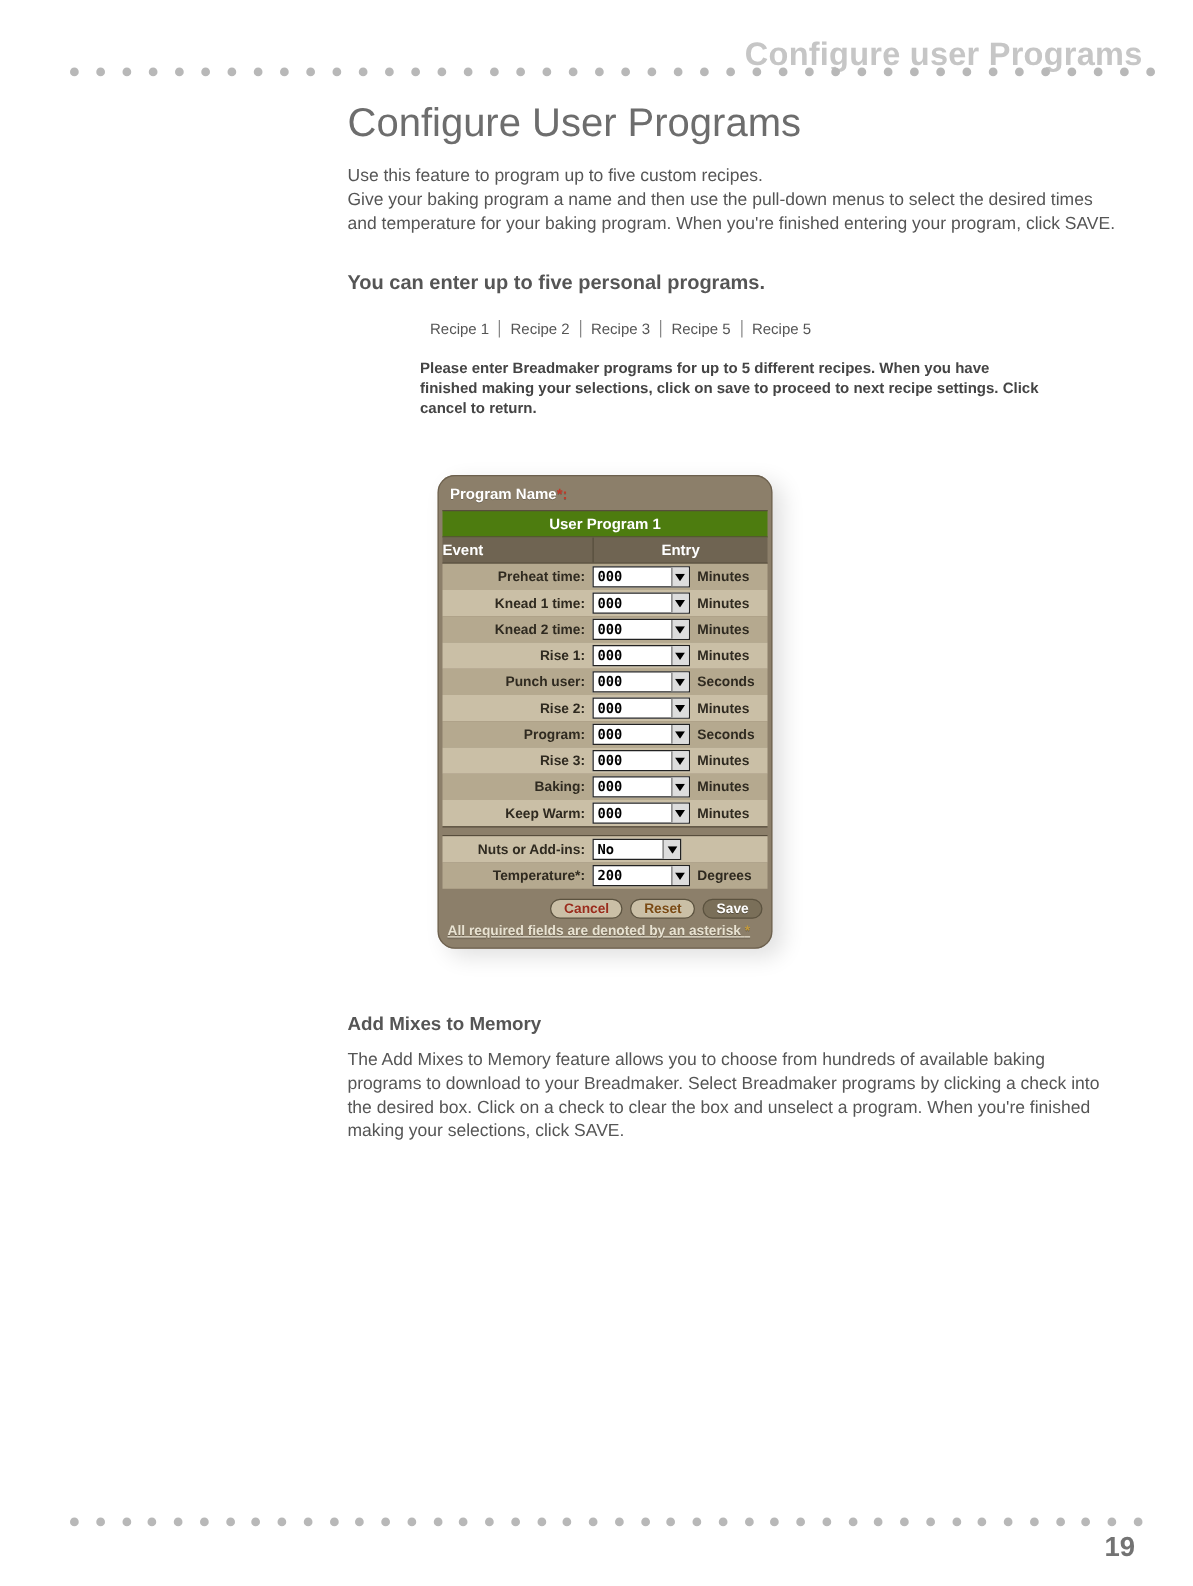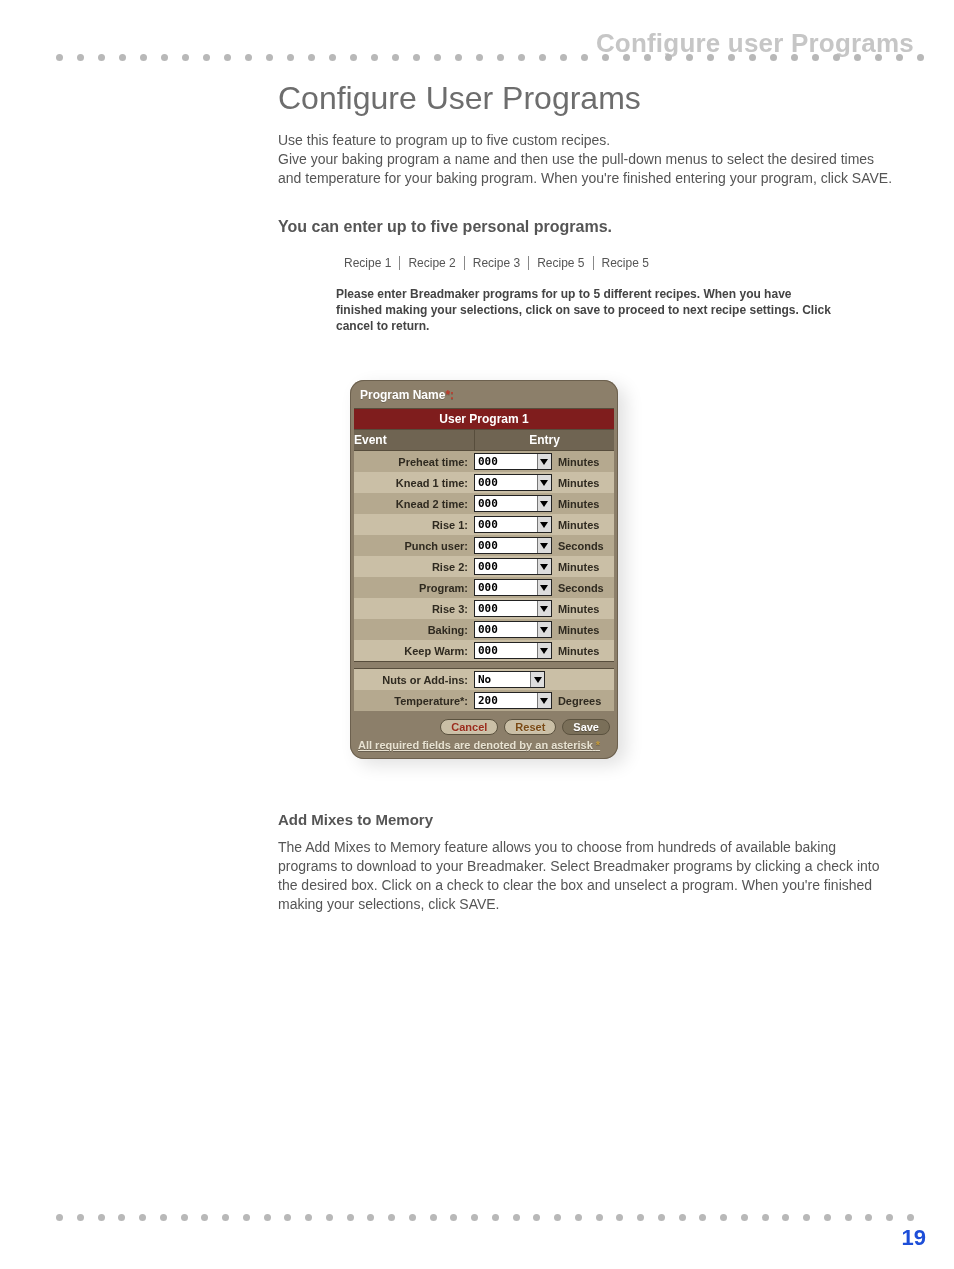--- a/index.html
+++ b/index.html
@@ -97,21 +97,21 @@
     color: #fff;
     font-family: Verdana, Geneva, sans-serif;
     font-size: 12px;
     font-weight: 700;
     padding: 4px 6px 6px;
     text-shadow: 0 1px 0 rgba(0,0,0,0.2);
   }
   .panel-title .asterisk { color: #c03a2a; }
 
   .panel-sub {
-    background: #7f1d1d;
+    background: #4d7c0f;
     color: #fff;
     font-family: Verdana, Geneva, sans-serif;
     font-size: 12px;
     font-weight: 700;
     text-align: center;
     padding: 3px 0;
     border-top: 1px solid #574d3c;
     border-bottom: 1px solid #574d3c;
   }
 
@@ -210,22 +210,22 @@
     bottom: 48px;
     left: 56px;
     right: 40px;
     display: flex;
     justify-content: space-between;
     align-items: center;
   }
   .footer-dots .dot { width: 7px; height: 7px; border-radius: 50%; background: #b8b8b8; }
   .page-num {
     position: absolute;
-    bottom: 18px; right: 28px;
-    font-size: 22px; font-weight: 700; color: #1d4ed8;
+    bottom: 18px; right: 46px;
+    font-size: 22px; font-weight: 700; color: #737373;
   }
 </style>
 </head>
 <body>
 
 <div class="header-title">Configure user Programs</div>
 <div class="header-dots" id="header-dots">
     <div class="dot"></div>
     <div class="dot"></div>
     <div class="dot"></div>

